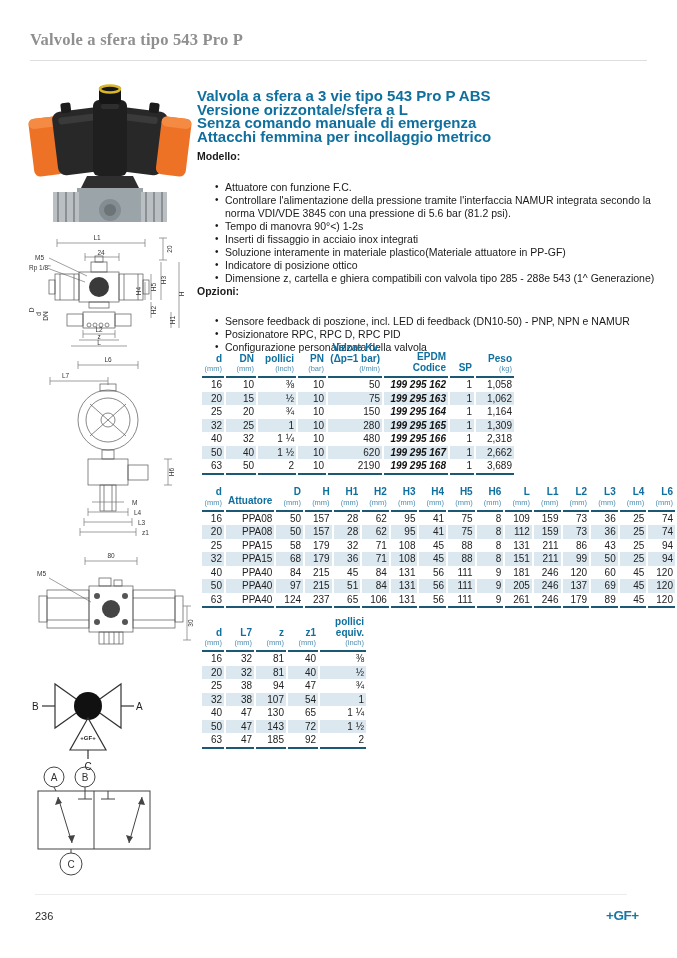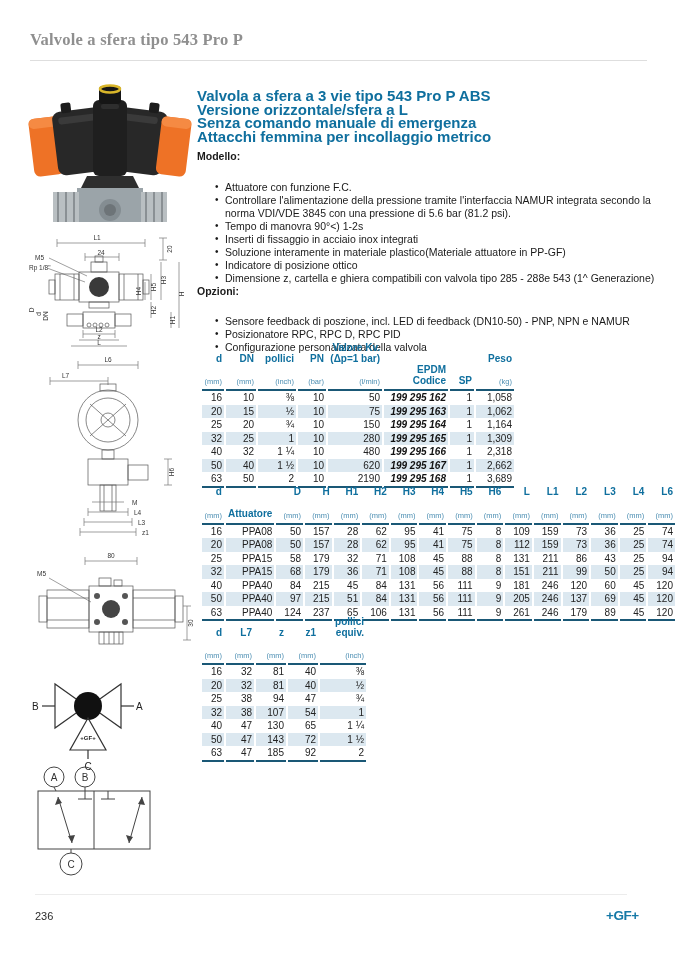--- a/index.html
+++ b/index.html
@@ -14,21 +14,21 @@
   
   .sec-head{font-size:10.5px;font-weight:bold;color:#1a1a1a;}
   .bullets{margin:17px;padding:0;list-style:none;width:468px;}
   .bullets li{position:relative;padding-left:11px;font-size:10.5px;line-height:13px;color:#1a1a1a;}
   .bullets li::before{content:"\2022";position:absolute;left:1px;top:-1px;font-size:10px;color:#1a1a1a;}
   
   table{border-collapse:separate;border-spacing:2px 0;table-layout:fixed;
         font-family:"Liberation Sans",sans-serif;font-size:10px;color:#222;}
   th{vertical-align:bottom;text-align:right;padding:0 2px 3px 2px;border-bottom:2px solid #1a5876;}
   .h-label{font-weight:bold;font-size:10px;line-height:10.5px;color:#0f6f9e;}
-  .h-unit{font-size:7.5px;line-height:9px;font-weight:normal;color:#4d8fb3;margin-top:13px;}
+  .h-unit{font-size:7.5px;line-height:9px;font-weight:normal;color:#4d8fb3;}
   td{text-align:right;padding:1px 2px;line-height:11.5px;white-space:nowrap;overflow:hidden;}
   tr.stripe td{background:#dce8f0;}
   td.bold-cell{font-weight:bold;color:#111;font-style:italic;}
   tbody tr:last-child td{border-bottom:2px solid #1a5876;}
   
   svg text{font-family:"Liberation Sans",sans-serif;}
   .dim{fill:#333;font-size:6.5px;}
   .big{fill:#222;font-size:10px;}
   .footer-rule{left:35px;top:894px;width:592px;height:1px;background:#ececec;}
   .page-number{left:35px;top:910px;font-size:11px;color:#2a2a2a;}

